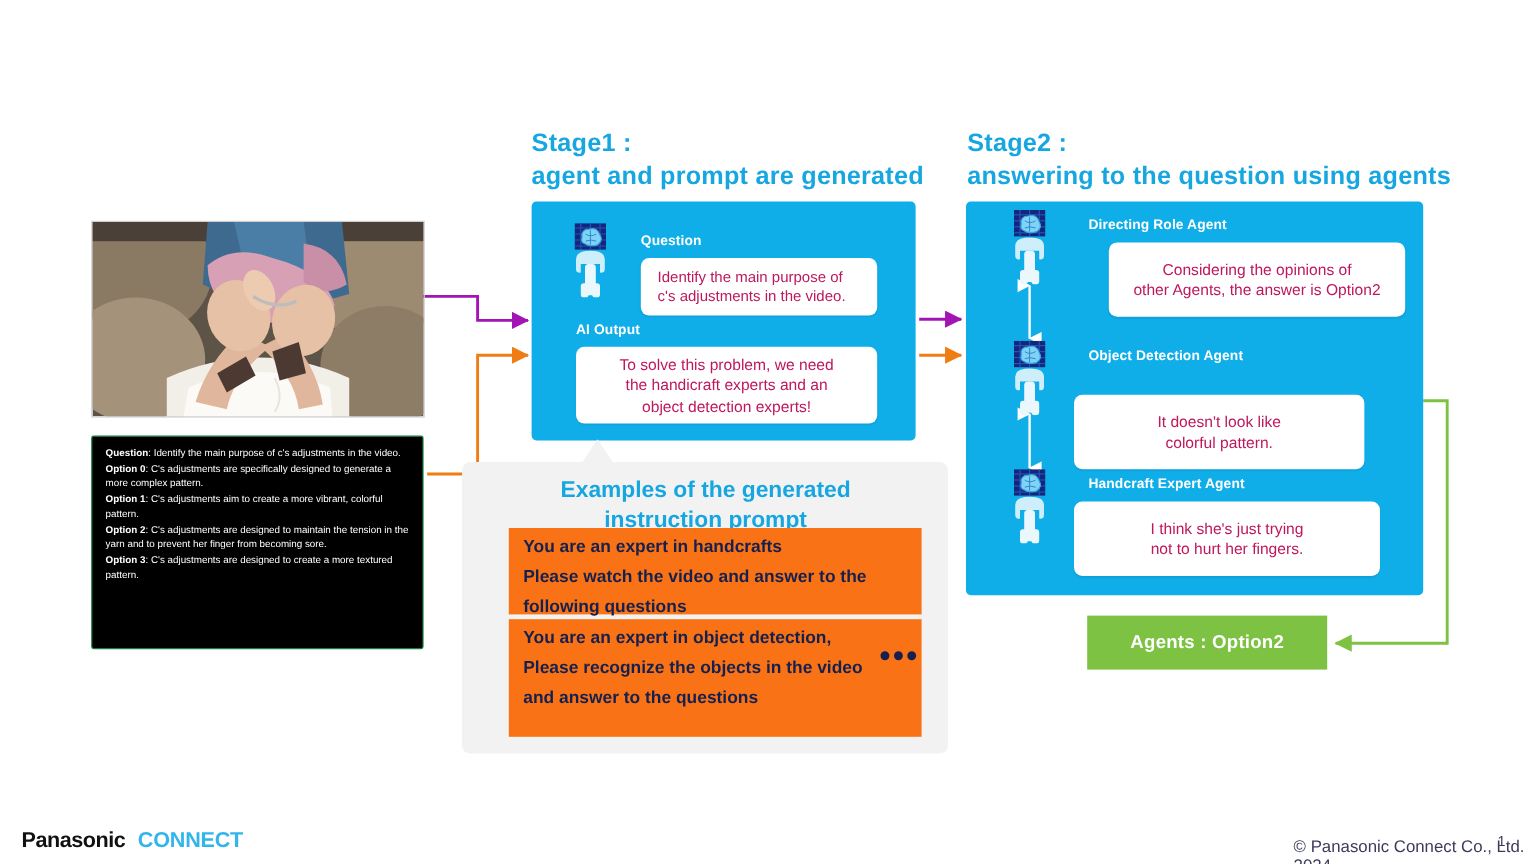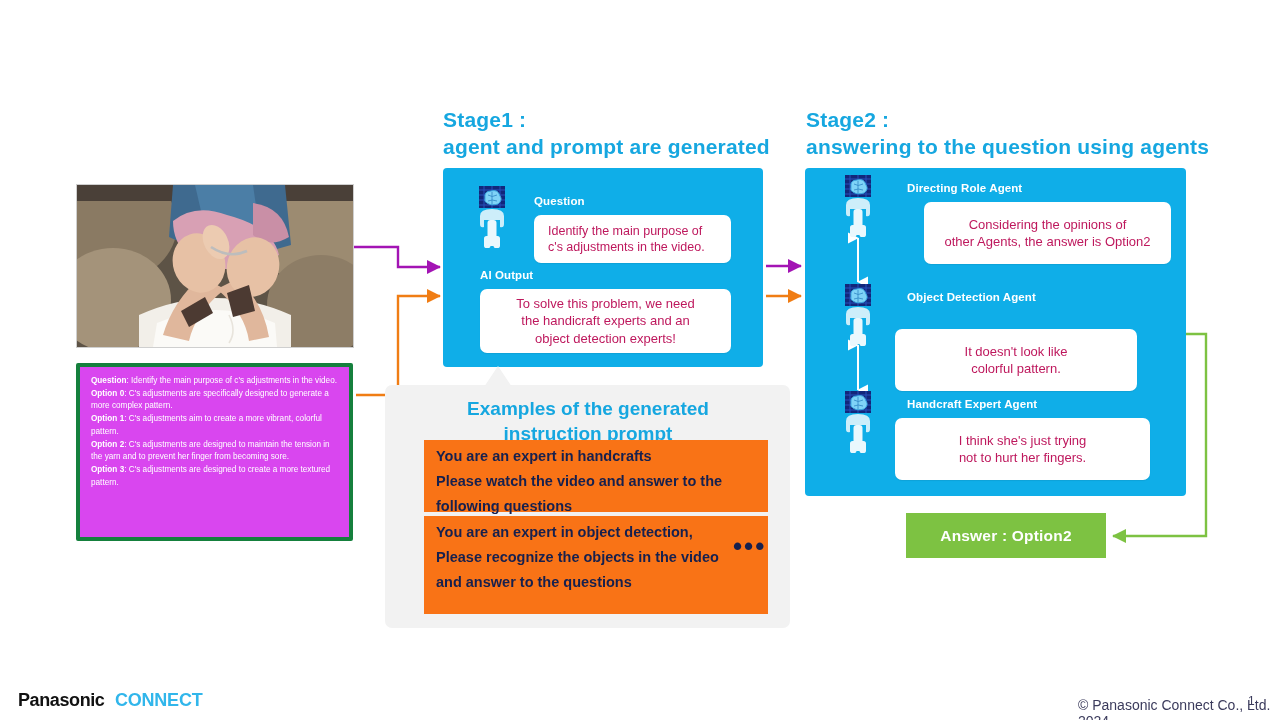--- a/index.html
+++ b/index.html
@@ -34,21 +34,21 @@
   .agent-label{
     color:#ffffff;font-size:11.5px;font-weight:700;letter-spacing:.1px;
     white-space:nowrap;
   }
 
   
   .agent-icon{width:40px;height:62px;}
 
   
   .qcard{
-    background:#d946ef;border:4px solid #15803d;border-radius:2px;
+    background:#000000;border:1px solid #15803d;border-radius:2px;
     color:#ffffff;font-size:8.2px;line-height:1.55;
     padding:8px 10px 9px 11px;box-sizing:border-box;
   }
   .qcard b{font-weight:700;}
 
   
   .examples-panel{background:#f2f2f2;border-radius:7px;}
   .examples-title{
     color:#16a7e0;font-size:19px;font-weight:700;text-align:center;
     line-height:1.32;white-space:pre-line;
@@ -300,21 +300,21 @@
 <div class="abs prompt-box" style="left:424px;top:440px;width:344px;height:72px;">You are an expert in handcrafts
 Please watch the video and answer to the
  following questions</div>
 
 <div class="abs prompt-box" style="left:424px;top:516px;width:344px;height:98px;">You are an expert in object detection,
 Please recognize the objects in the video
 and answer to the questions</div>
 
 <div class="abs ellipsis" style="left:733px;top:546px;">•••</div>
 
-<div class="abs answer-box" style="left:906px;top:513px;width:200px;height:45px;">Answer : Option2</div>
+<div class="abs answer-box" style="left:906px;top:513px;width:200px;height:45px;">Agents : Option2</div>
 
 <div class="abs" style="left:18px;top:690px;">
   <span class="logo-pana">Panasonic</span>
   <span class="logo-connect" style="margin-left:6px;">CONNECT</span>
 </div>
 
 <div class="abs copyright" style="left:1078px;top:697px;">© Panasonic Connect Co., Ltd. 2024</div>
 
 <div class="abs pagenum" style="left:1248px;top:694px;">1</div>
 

